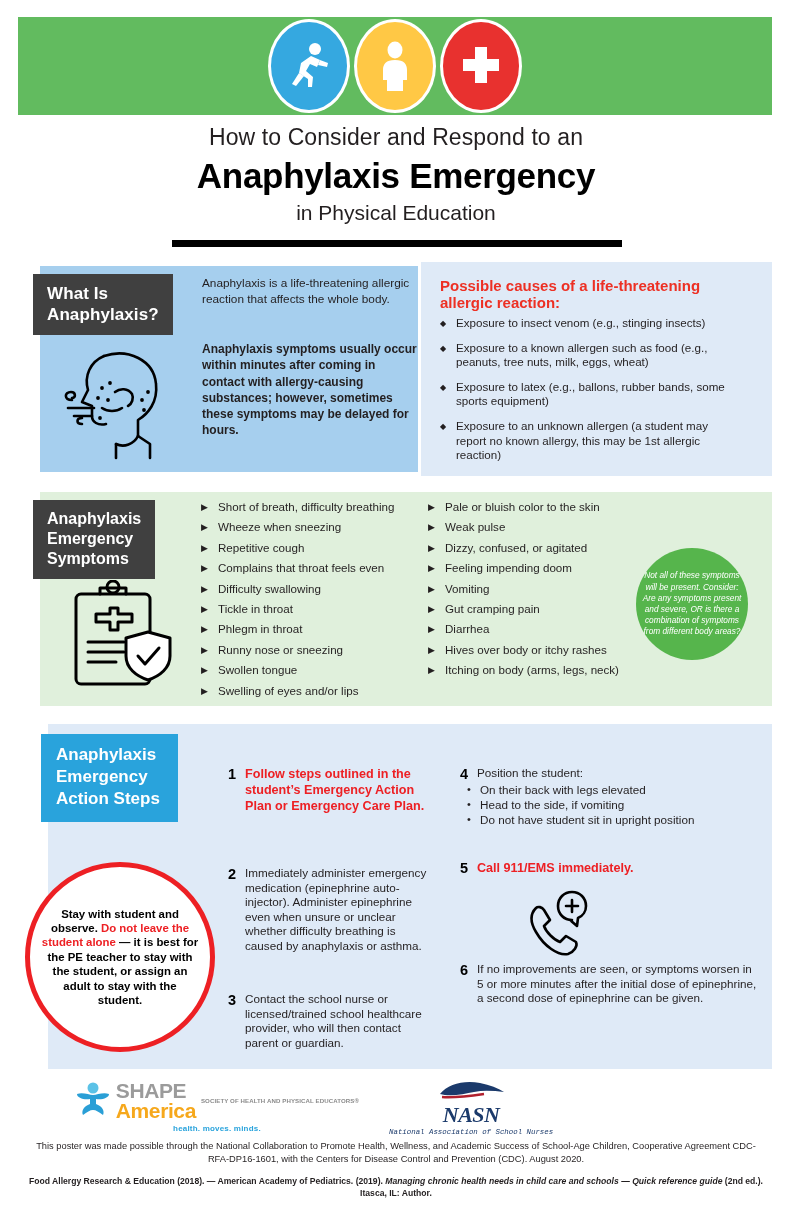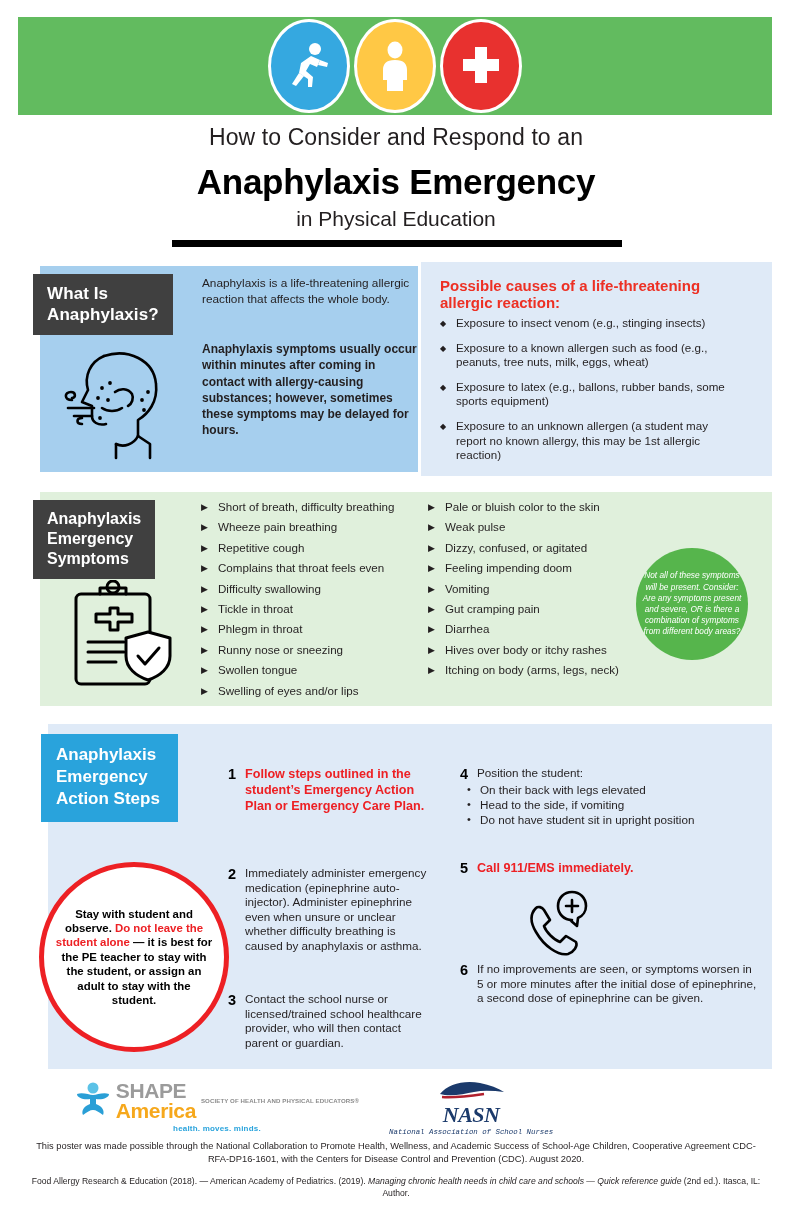--- a/index.html
+++ b/index.html
@@ -11,21 +11,21 @@
   .icon-row{position:absolute;left:0;top:0;width:100%;height:100%;display:flex;align-items:center;justify-content:center;gap:10px;}
   .ovl{width:76px;height:88px;border-radius:50%;display:flex;align-items:center;justify-content:center;box-shadow:0 0 0 3px #ffffff;}
   .ovl.blue{background:#35a8e0;}
   .ovl.yellow{background:#ffc845;}
   .ovl.red{background:#e8312f;}
   .ovl svg{display:block;}
 
   
   .title-wrap{position:absolute;left:0;top:122px;width:792px;text-align:center;}
   .t1{font-size:23px;color:#231f20;letter-spacing:.1px;font-weight:400;line-height:30px;}
-  .t2{font-size:35px;font-weight:700;color:#000;letter-spacing:-.3px;line-height:44px;margin-top:8px;}
+  .t2{font-size:35px;font-weight:700;color:#000;letter-spacing:-.3px;line-height:44px;margin-top:2px;}
   .t3{font-size:21px;color:#231f20;font-weight:400;line-height:28px;margin-top:1px;}
   .rule{position:absolute;left:172px;top:240px;width:450px;height:7px;background:#000;}
 
   
   .sec1-left{position:absolute;left:40px;top:266px;width:378px;height:206px;background:#a6cfee;}
   .sec1-right{position:absolute;left:421px;top:262px;width:351px;height:214px;background:#dfeaf7;}
   .blackbox{position:absolute;background:#404040;color:#fff;font-weight:700;}
   .bb1{left:33px;top:274px;padding:9px 14px 10px 14px;font-size:17px;line-height:21px;letter-spacing:.1px;}
   .s1-p1{position:absolute;left:202px;top:276px;width:212px;font-size:11.8px;line-height:15.5px;color:#231f20;}
   .s1-p2{position:absolute;left:202px;top:341px;width:216px;font-size:12px;line-height:16.3px;font-weight:700;color:#231f20;}
@@ -45,21 +45,21 @@
   .sym-col li{list-style:none;position:relative;padding-left:17px;margin-bottom:6.2px;font-size:11.6px;line-height:14.2px;color:#231f20;}
   .sym-col li:before{content:"\25B6";position:absolute;left:0;top:0;font-size:9px;color:#231f20;line-height:14px;}
   .sym-left{left:201px;top:500px;width:215px;}
   .sym-right{left:428px;top:500px;width:205px;}
   .note-circle{position:absolute;left:636px;top:548px;width:112px;height:112px;border-radius:50%;background:#56b54c;box-shadow:0 0 0 4px #e0f0dc;display:flex;align-items:center;justify-content:center;}
   .note-circle span{display:block;width:100px;text-align:center;color:#fff;font-style:italic;font-size:8.3px;line-height:11.2px;}
 
   
   .sec3{position:absolute;left:48px;top:724px;width:724px;height:345px;background:#dfeaf7;}
   .cyanbox{position:absolute;left:41px;top:734px;padding:10px 18px 12px 15px;background:#29a3dc;color:#fff;font-weight:700;font-size:17px;line-height:22px;}
-  .red-circle{position:absolute;left:39px;top:862px;width:190px;height:190px;border-radius:50%;background:#fff;border:5px solid #ed2024;box-sizing:border-box;display:flex;align-items:center;justify-content:center;}
+  .red-circle{position:absolute;left:25px;top:862px;width:190px;height:190px;border-radius:50%;background:#fff;border:5px solid #ed2024;box-sizing:border-box;display:flex;align-items:center;justify-content:center;}
   .red-circle .rc-txt{width:160px;text-align:center;font-size:11.4px;line-height:14.4px;font-weight:700;color:#000;}
   .rc-txt .redtxt{color:#ed2024;}
 
   .step{position:absolute;}
   .step .num{position:absolute;left:0;top:0;font-weight:700;font-size:14.5px;color:#000;}
   .step .body{margin-left:17px;font-size:11.7px;line-height:14.6px;color:#231f20;}
   .step.redstep .body{color:#ed2024;font-weight:700;font-size:12.6px;line-height:16px;}
   .step1{left:228px;top:766px;width:200px;}
   .step2{left:228px;top:866px;width:205px;}
   .step3{left:228px;top:992px;width:205px;}
@@ -77,21 +77,21 @@
   .shape-row{display:flex;align-items:center;gap:5px;}
   .shape-words{display:flex;flex-direction:column;line-height:1;}
   .shape-top{font-size:21px;font-weight:700;color:#9b9b9b;letter-spacing:-.4px;}
   .shape-bottom{font-size:21px;font-weight:700;color:#f6a81c;letter-spacing:-.4px;margin-top:-1px;}
   .shape-sub{font-size:6.1px;color:#8a8a8a;line-height:7.4px;font-weight:700;letter-spacing:.1px;}
   .shape-tag{font-size:8px;font-weight:700;color:#29a3dc;letter-spacing:.2px;margin-top:3px;}
   .nasn-logo{display:flex;flex-direction:column;align-items:center;}
   .nasn-word{font-family:"Liberation Serif",serif;font-size:22px;font-weight:700;font-style:italic;color:#1b3a6b;letter-spacing:-.5px;line-height:22px;}
   .nasn-sub{font-family:Liberation Mono, monospace;font-size:7.4px;font-style:italic;color:#1b3a6b;line-height:9px;text-align:center;margin-top:2px;}
   .credit{position:absolute;left:26px;top:1140px;width:740px;text-align:center;font-size:9.3px;line-height:13px;color:#231f20;}
-  .cite{position:absolute;left:26px;top:1175px;width:740px;text-align:center;font-size:8.6px;line-height:12px;color:#231f20;}
+  .cite{position:absolute;left:26px;top:1175px;width:740px;text-align:center;font-size:8.6px;line-height:12px;color:#231f20;font-weight:bold;}
   .cite i{font-style:italic;}
 </style>
 </head>
 <body>
 
 <div class="page">
 
   <div class="green-band">
     <div class="icon-row">
       <div class="ovl blue">
@@ -188,21 +188,21 @@
         <path d="M22 72 L58 72"></path>
         <path d="M22 82 L50 82"></path>
         <path d="M82 52 L104 58 L104 76 C104 88 94 96 82 100 C70 96 60 88 60 76 L60 58 Z" fill="#fff"></path>
         <path d="M72 76 L79 84 L93 68"></path>
       </g>
     </svg>
   </div>
 
   <ul class="sym-col sym-left">
     <li>Short of breath, difficulty breathing</li>
-    <li>Wheeze pain breathing</li>
+    <li>Wheeze when sneezing</li>
     <li>Repetitive cough</li>
     <li>Complains that throat feels even</li>
     <li>Difficulty swallowing</li>
     <li>Tickle in throat</li>
     <li>Phlegm in throat</li>
     <li>Runny nose or sneezing</li>
     <li>Swollen tongue</li>
     <li>Swelling of eyes and/or lips</li>
   </ul>
 

